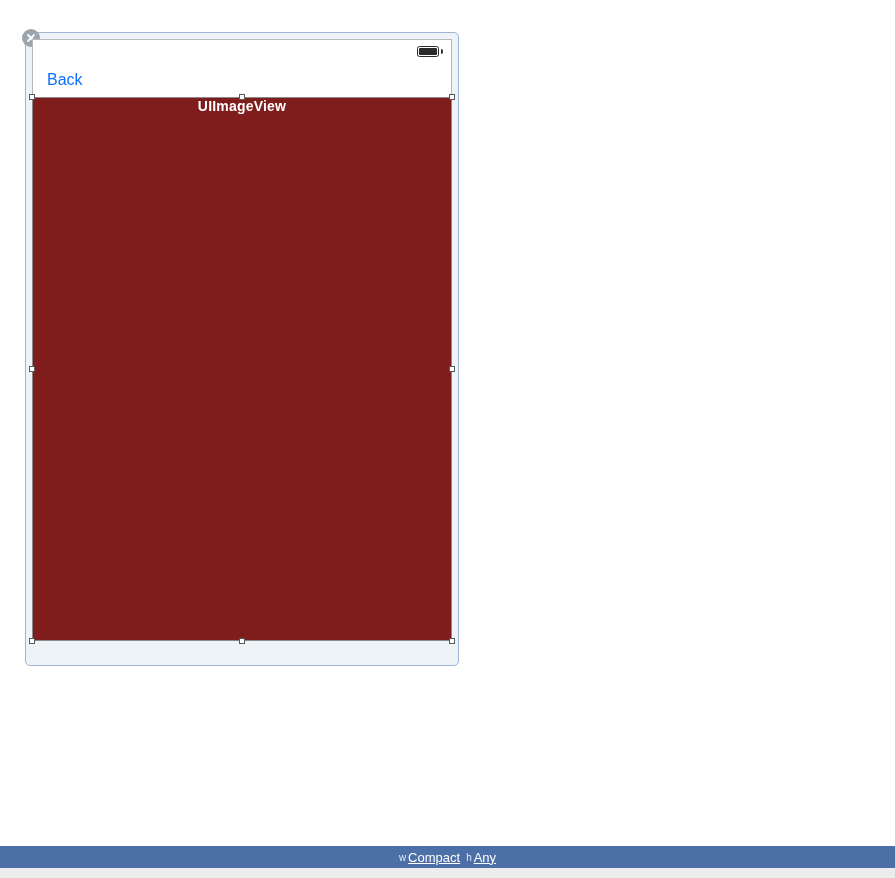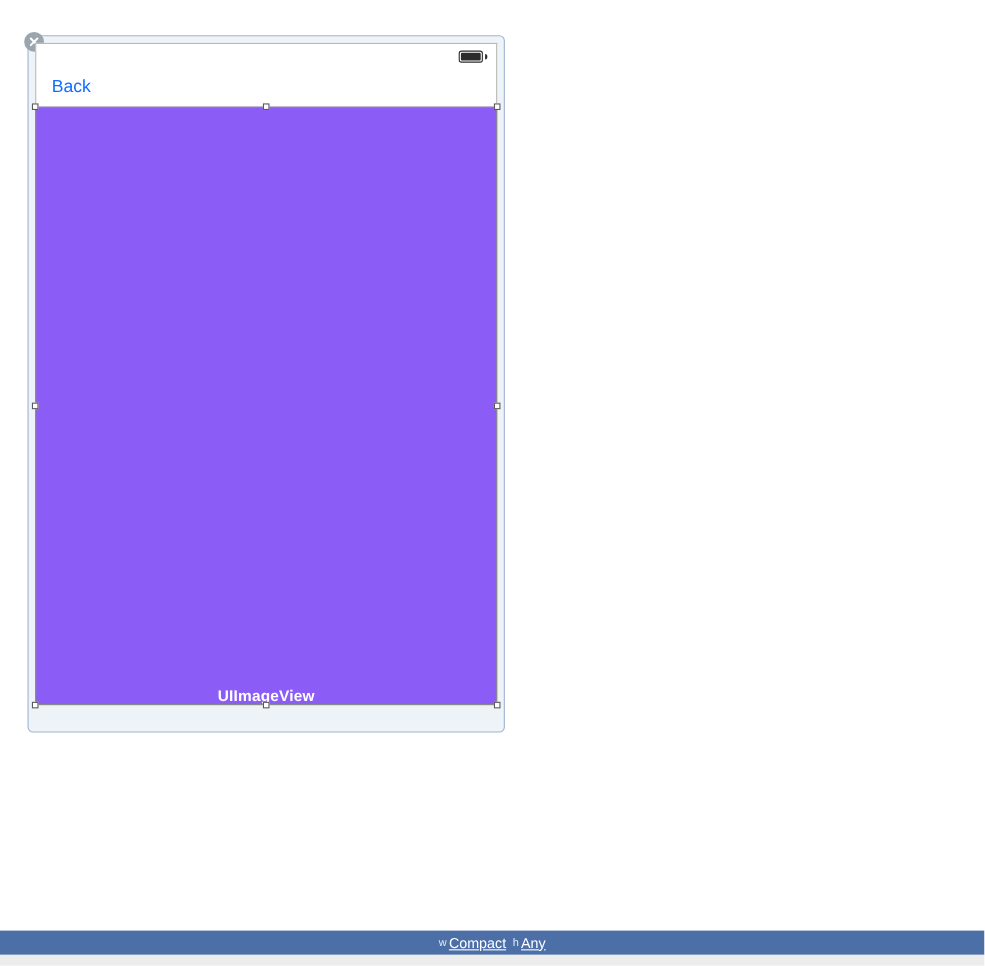--- a/index.html
+++ b/index.html
@@ -75,24 +75,24 @@
     top: 3px; right: 0;
     width: 2.5px; height: 5px;
     background: #2b2b2b;
     border-radius: 0 2px 2px 0;
   }
 
   .image-view {
     position: relative;
     width: 100%;
     height: 544px;
-    background: #8b5cf6;
+    background: #7f1d1d;
     border: 1px solid #8a8a8a;
     display: flex;
-    align-items: flex-end;
+    align-items: flex-start;
     justify-content: center;
   }
   .image-view-text {
     color: #ffffff;
     font-weight: 600;
     font-size: 14px;
     letter-spacing: 0.2px;
   }
 
   .handle {

